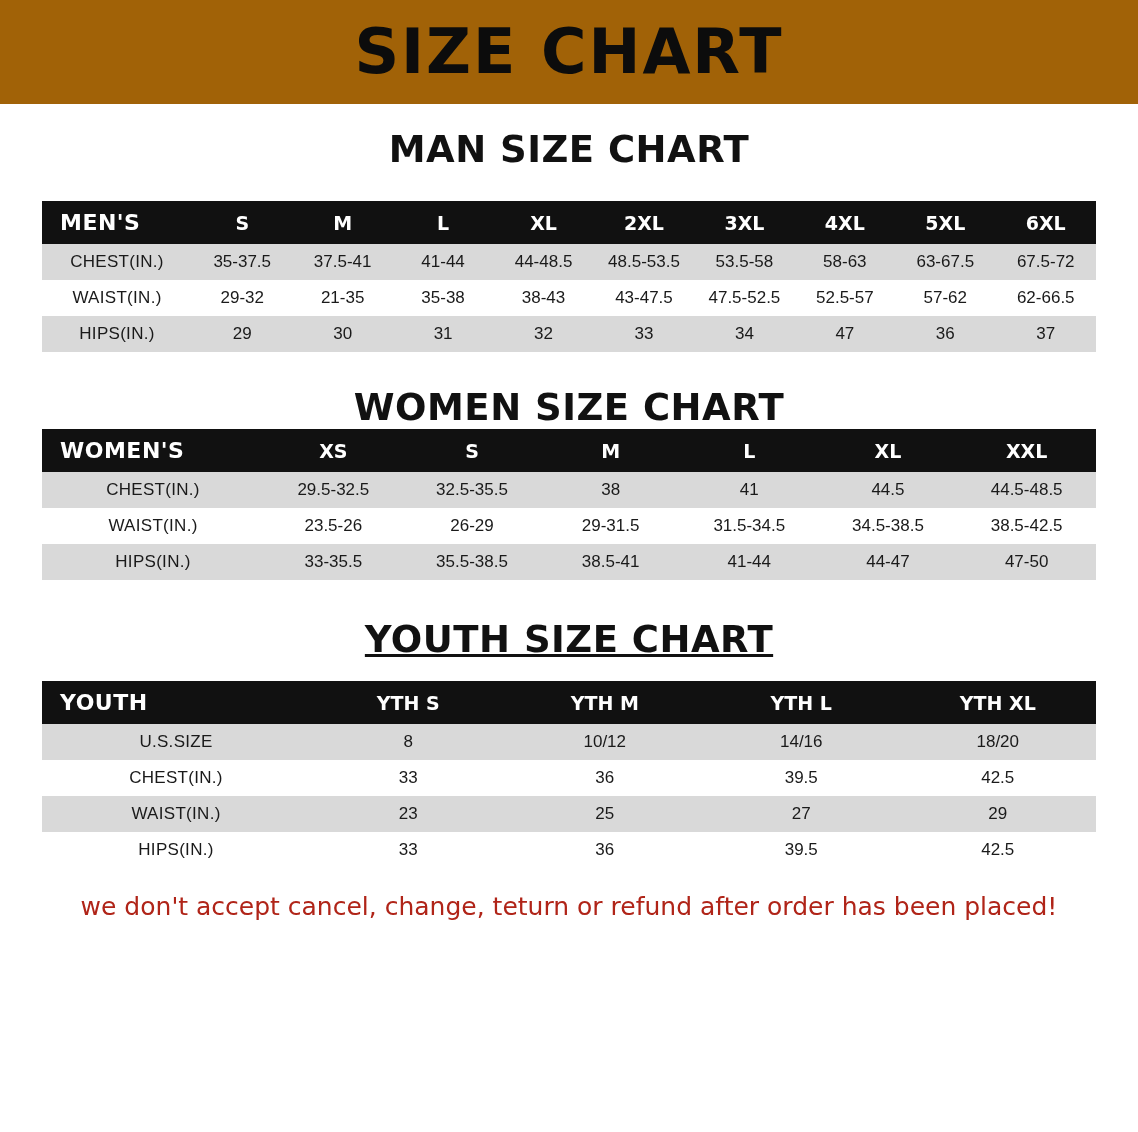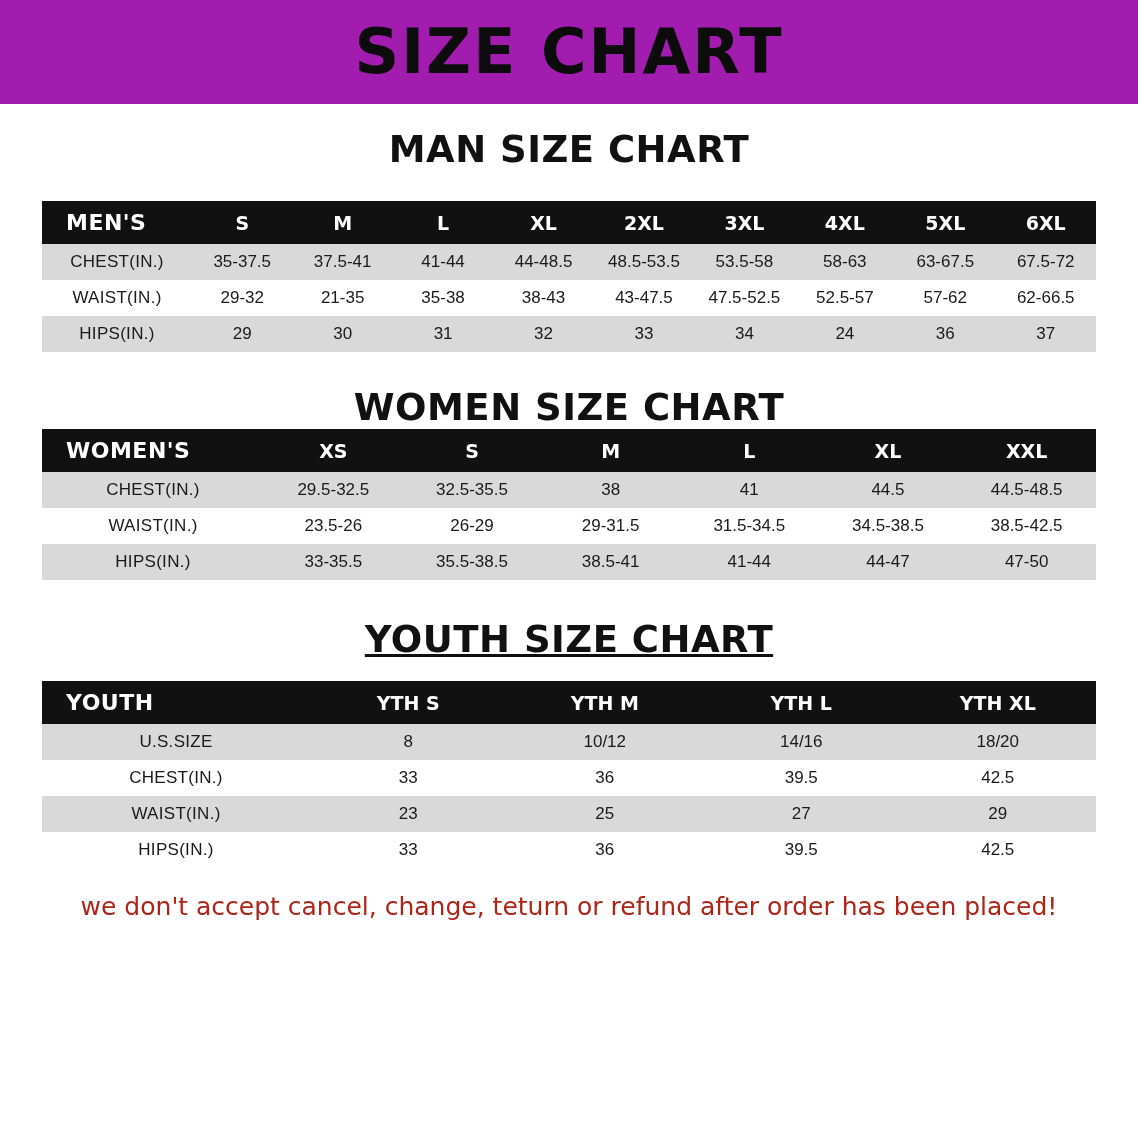--- a/index.html
+++ b/index.html
@@ -11,21 +11,21 @@
     height: 1132px;
     background: #ffffff;
     font-family: "Liberation Sans", sans-serif;
     color: #111111;
     overflow: hidden;
   }
 
   
   .banner {
     height: 104px;
-    background: #a21caf;
+    background: #a16207;
     display: flex;
     align-items: center;
     justify-content: center;
   }
   .banner-title {
     font-family: "DejaVu Sans", sans-serif;
     font-weight: bold;
     font-size: 62px;
     letter-spacing: 2px;
     color: #0c0c0c;
@@ -57,21 +57,21 @@
     background: #111111;
     color: #ffffff;
     font-family: "DejaVu Sans", sans-serif;
     font-weight: bold;
     text-align: center;
     padding: 9px 2px;
     font-size: 19px;
   }
   table.size thead th.rowhead {
     text-align: left;
-    padding-left: 24px;
+    padding-left: 18px;
     font-size: 22px;
     letter-spacing: 0.5px;
   }
   table.size tbody td {
     text-align: center;
     font-size: 17px;
     padding: 8px 2px;
     color: #1a1a1a;
     font-family: "Liberation Sans", sans-serif;
   }
@@ -162,21 +162,21 @@
         <td>62-66.5</td>
       </tr>
       <tr class="band-a">
         <td class="rowhead">HIPS(IN.)</td>
         <td>29</td>
         <td>30</td>
         <td>31</td>
         <td>32</td>
         <td>33</td>
         <td>34</td>
-        <td>24</td>
+        <td>47</td>
         <td>36</td>
         <td>37</td>
       </tr>
     </tbody>
   </table>
 </div>
 
 <div class="section-heading h-women">WOMEN SIZE CHART</div>
 <div class="table-wrap">
   <table class="size women">

